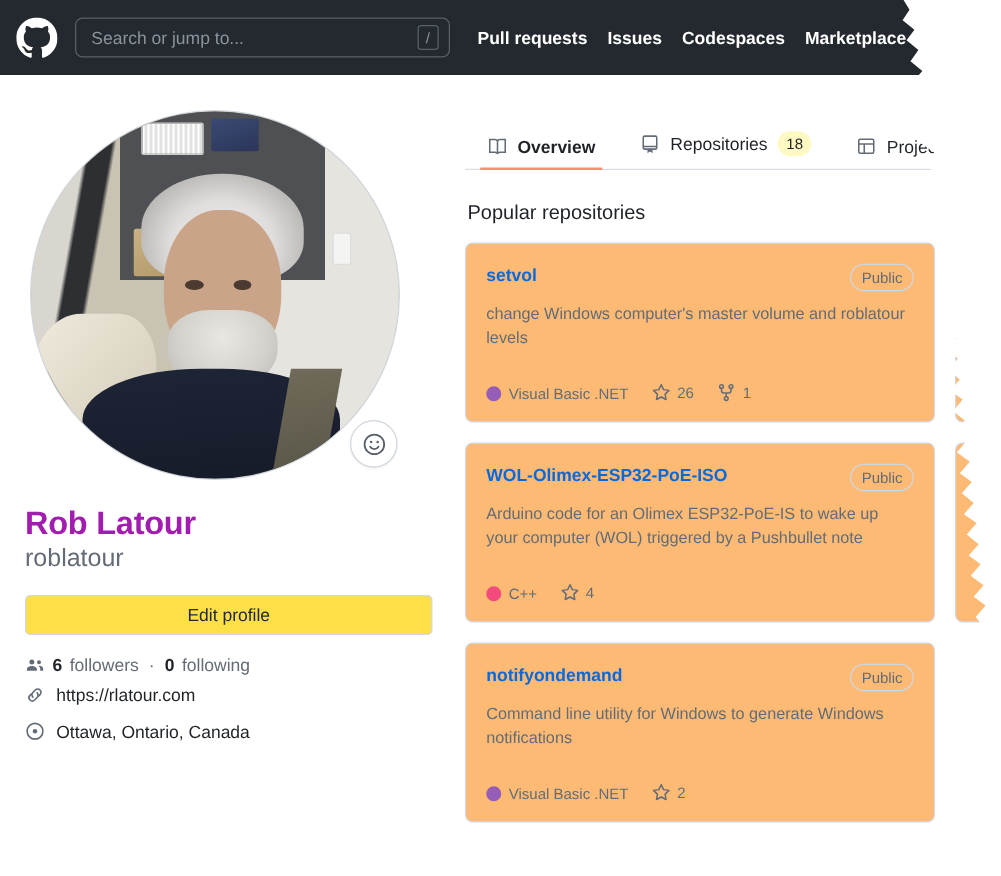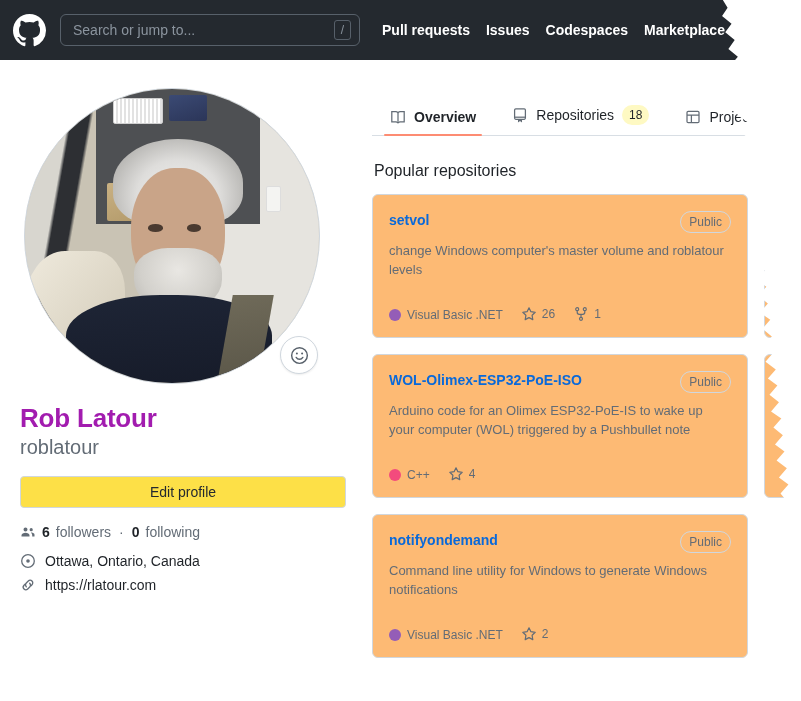--- a/index.html
+++ b/index.html
@@ -471,39 +471,39 @@
             <path d="M11.2 4.1a1.6 1.6 0 1 1 0 3.2 1.6 1.6 0 0 1 0-3.2Zm.3 4.4c1.6.1 3 .9 3 2.2v1.8h-2.3v-1.2c0-1.1-.5-2-1.3-2.6.2-.1.4-.2.6-.2Z"></path>
           </svg>
         </span>
         <b>6</b>
         <span>followers</span>
         <span class="follow-sep">·</span>
         <b>0</b>
         <span>following</span>
       </div>
 
+      <div class="meta-row link-row">
+        <span class="meta-icon">
+          <svg viewBox="0 0 16 16" fill="none" stroke="currentColor" stroke-width="1.3" stroke-linecap="round">
+            <path d="M6.3 9.7a2.6 2.6 0 0 1 0-3.7l2-2a2.6 2.6 0 1 1 3.7 3.7l-1 1"></path>
+            <path d="M9.7 6.3a2.6 2.6 0 0 1 0 3.7l-2 2a2.6 2.6 0 1 1-3.7-3.7l1-1"></path>
+          </svg>
+        </span>
+        <span>https://rlatour.com</span>
+      </div>
+
       <div class="meta-row">
         <span class="meta-icon">
           <svg viewBox="0 0 16 16" fill="none" stroke="currentColor" stroke-width="1.3">
             <circle cx="8" cy="8" r="6.3"></circle>
             <circle cx="8" cy="8" r="1.8" fill="currentColor" stroke="none"></circle>
           </svg>
         </span>
         <span>Ottawa, Ontario, Canada</span>
       </div>
-
-      <div class="meta-row link-row">
-        <span class="meta-icon">
-          <svg viewBox="0 0 16 16" fill="none" stroke="currentColor" stroke-width="1.3" stroke-linecap="round">
-            <path d="M6.3 9.7a2.6 2.6 0 0 1 0-3.7l2-2a2.6 2.6 0 1 1 3.7 3.7l-1 1"></path>
-            <path d="M9.7 6.3a2.6 2.6 0 0 1 0 3.7l-2 2a2.6 2.6 0 1 1-3.7-3.7l1-1"></path>
-          </svg>
-        </span>
-        <span>https://rlatour.com</span>
-      </div>
     </div>
 
     <div class="main">
 
       <div class="tabs">
 
         <div class="tab active">
           <svg viewBox="0 0 16 16" fill="none" stroke="currentColor" stroke-width="1.25">
             <path d="M1.8 2.6h4c.9 0 1.7.5 2.2 1 .5-.5 1.3-1 2.2-1h4v10.2h-4c-.9 0-1.7.5-2.2 1-.5-.5-1.3-1-2.2-1h-4V2.6Z"></path>
             <path d="M8 3.6v9.2"></path>

